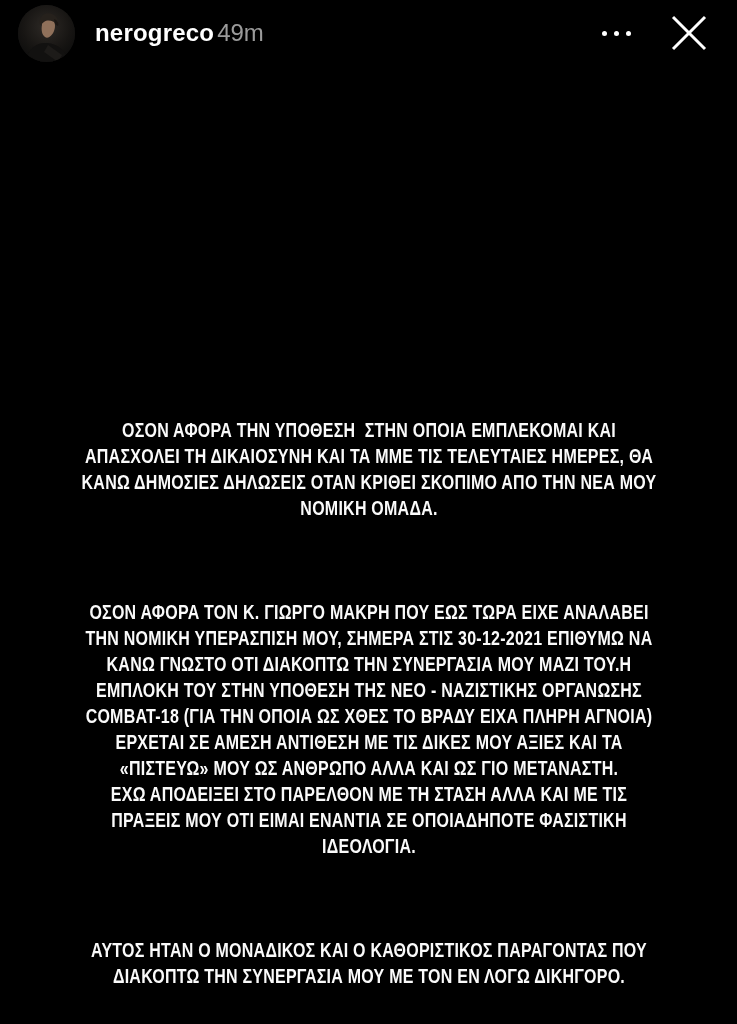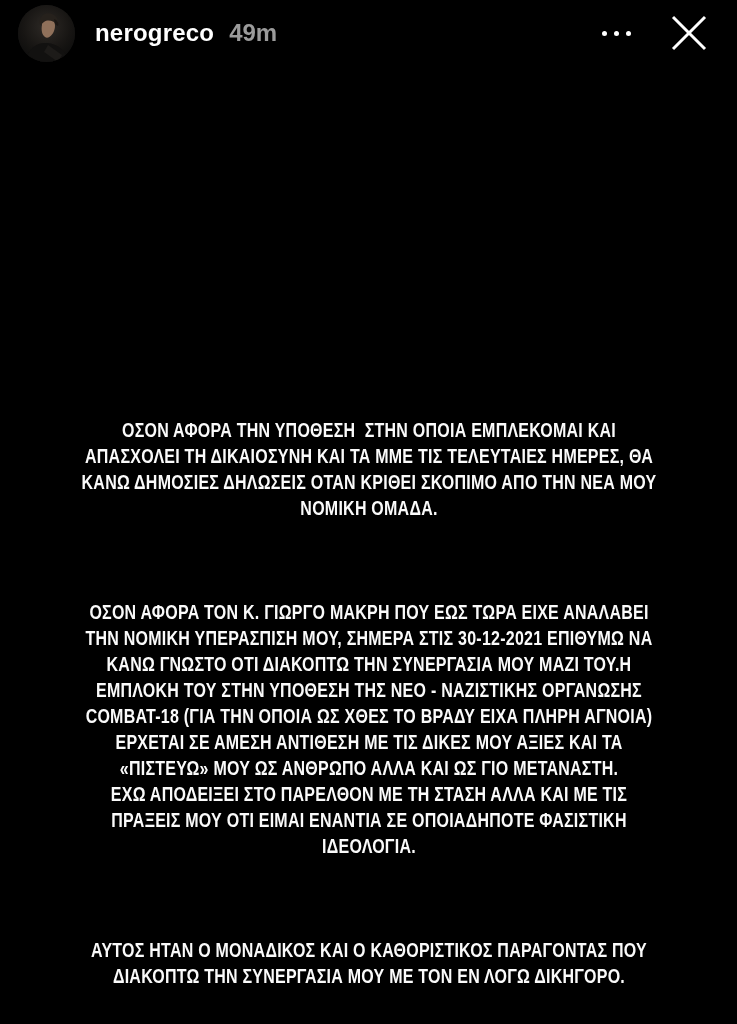--- a/index.html
+++ b/index.html
@@ -37,24 +37,24 @@
   .username {
     margin-left: 20px;
     color: #ffffff;
     font-size: 24px;
     font-weight: 700;
     letter-spacing: 0.2px;
     cursor: pointer;
     white-space: nowrap;
   }
   .timestamp {
-    margin-left: 15px;
+    margin-left: 3px;
     color: #9b9b9b;
     font-size: 24px;
-    font-weight: 700;
+    font-weight: 400;
     white-space: nowrap;
   }
   .header-right {
     margin-left: auto;
     display: flex;
     align-items: center;
     gap: 30px;
   }
   .icon-btn {
     background: none;

